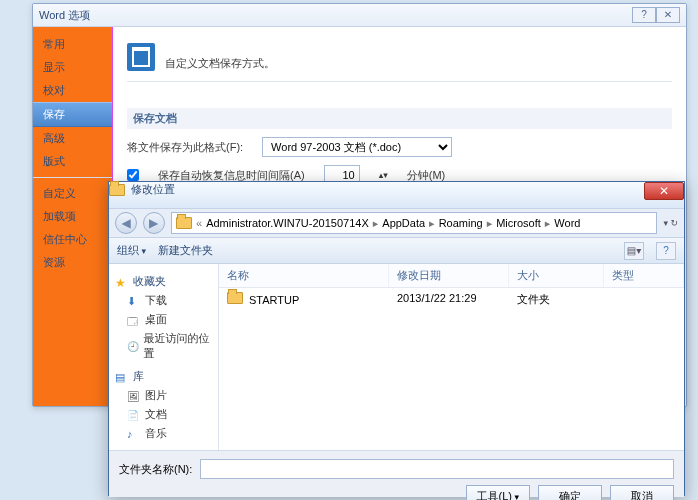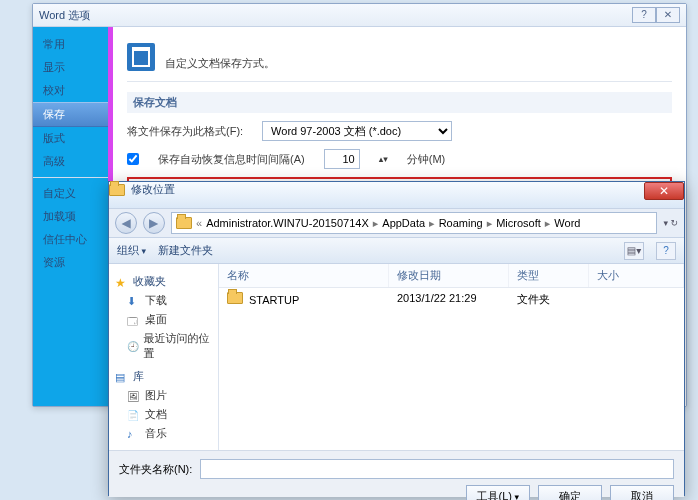--- a/index.html
+++ b/index.html
@@ -16,38 +16,38 @@
     display: flex; justify-content: space-between; align-items: center;
     background: linear-gradient(#f5f9fe,#e6eef7);
   }
   .win-btns { display:flex; gap:0; }
   .win-btn {
     width: 24px; height: 16px; border: 1px solid #9bb0cf; background:#eef3fb;
     display:flex; align-items:center; justify-content:center; font-size:10px; color:#52668a;
   }
   .word-body { display:flex; height: calc(100% - 22px); background:#fff; border-top:1px solid #c6d3e6; }
   .word-side {
-    width: 80px; background: #0ea5e9; border-right:5px solid #d946ef; padding: 6px 0;
+    width: 80px; background: #f97316; border-right:1px solid #d946ef; padding: 6px 0;
   }
   .side-item {
     padding: 4px 10px; color:#2b4a78; cursor:default;
   }
   .side-item.sel {
     background: linear-gradient(#6ea8e8,#4c87cd); color:#fff; border-top:1px solid #9cc2ee; border-bottom:1px solid #3d73b7;
   }
   .word-main { flex:1; padding: 10px 14px; color:#3b3b3b; }
   .main-head { display:flex; align-items:flex-end; gap:10px; padding:6px 0 10px; border-bottom:1px solid #e0e6ef; }
   .save-ic {
     width:28px; height:28px; background:#2a76c0; border-radius:2px; display:flex; align-items:center; justify-content:center;
   }
   .save-ic::before{
     content:""; width:14px; height:14px; border:2px solid #fff; border-top:4px solid #fff; background:#2a76c0;
   }
   .section-title {
-    margin-top:10px; font-weight:bold; color:#4a6a98; background:#f0f4fa; padding:3px 6px;
+    margin-top:26px; font-weight:bold; color:#4a6a98; background:#f0f4fa; padding:3px 6px;
   }
   .form-row { display:flex; align-items:center; gap:19px; margin:8px 0; }
   .lbl { white-space:nowrap; }
   select, input[type=text] {
     border:1px solid #a9bcd6; height:20px; padding:0 4px; font-size:11px; background:#fff;
   }
   .cb { width:12px; height:12px; }
   .num { width:36px; text-align:right; }
   .btn-small {
     border:1px solid #9bb0cf; background:linear-gradient(#fafcff,#e3ebf6);
@@ -149,22 +149,22 @@
       <div class="win-btn">?</div>
       <div class="win-btn">✕</div>
     </div>
   </div>
   <div class="word-body">
     <div class="word-side">
       <div class="side-item">常用</div>
       <div class="side-item">显示</div>
       <div class="side-item">校对</div>
       <div class="side-item sel">保存</div>
+      <div class="side-item">高级</div>
       <div class="side-item">版式</div>
-      <div class="side-item">高级</div>
       <div style="border-top:1px solid #d2dced; margin:4px 0;"></div>
       <div class="side-item">自定义</div>
       <div class="side-item">加载项</div>
       <div class="side-item">信任中心</div>
       <div class="side-item">资源</div>
     </div>
     <div class="word-main">
       <div class="main-head">
         <div class="save-ic"></div>
         <span>自定义文档保存方式。</span>
@@ -279,22 +279,22 @@
             <span>音乐</span>
           </div>
       </div>
 
     </div>
 
     <div class="fb-list">
       <div class="list-head">
         <div class="col c-name">名称</div>
         <div class="col c-date">修改日期</div>
+        <div class="col c-size">大小</div>
         <div class="col c-type">类型</div>
-        <div class="col c-size">大小</div>
       </div>
       <div class="list-row">
         <div class="cell c-name"><span class="folder-ic"></span><span>STARTUP</span></div>
         <div class="cell c-date">2013/1/22 21:29</div>
         <div class="cell c-type">文件夹</div>
         <div class="cell c-size"></div>
       </div>
     </div>
   </div>
 

